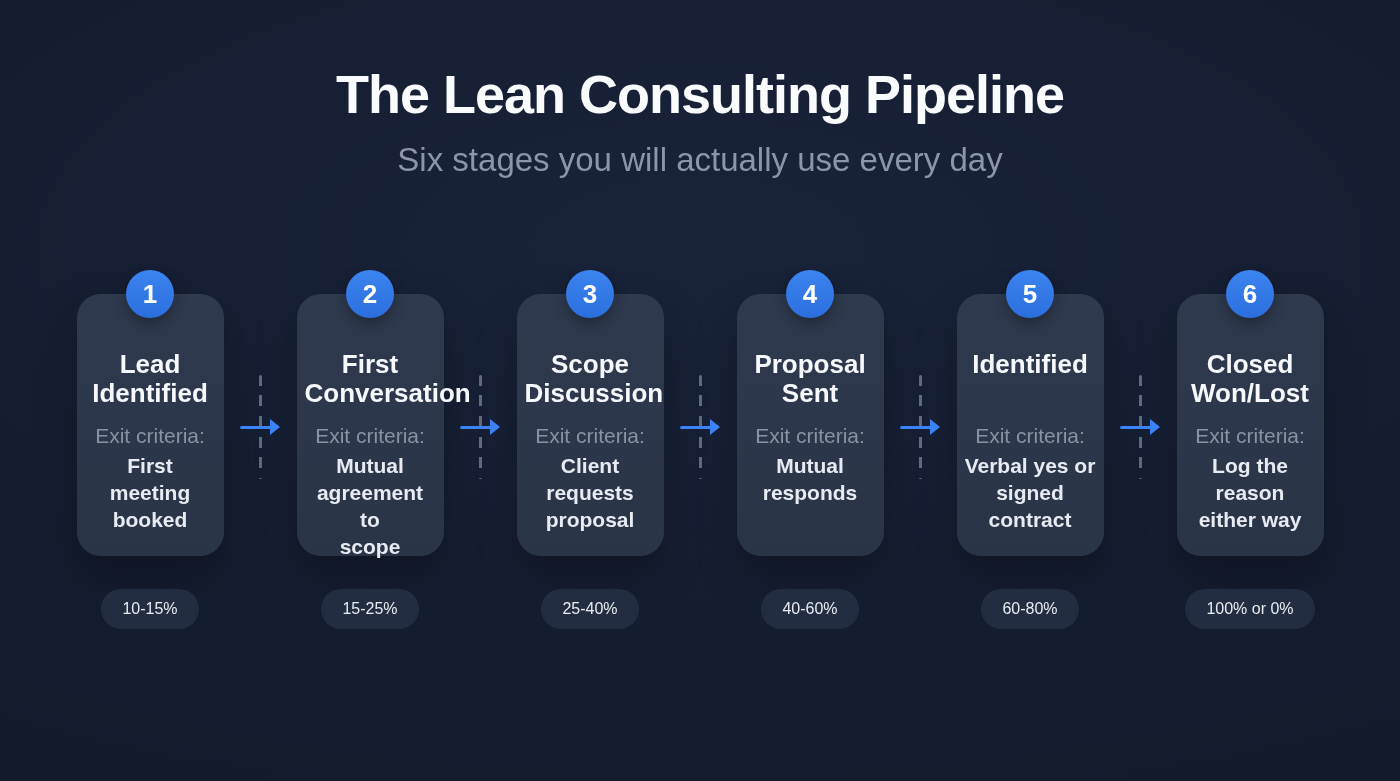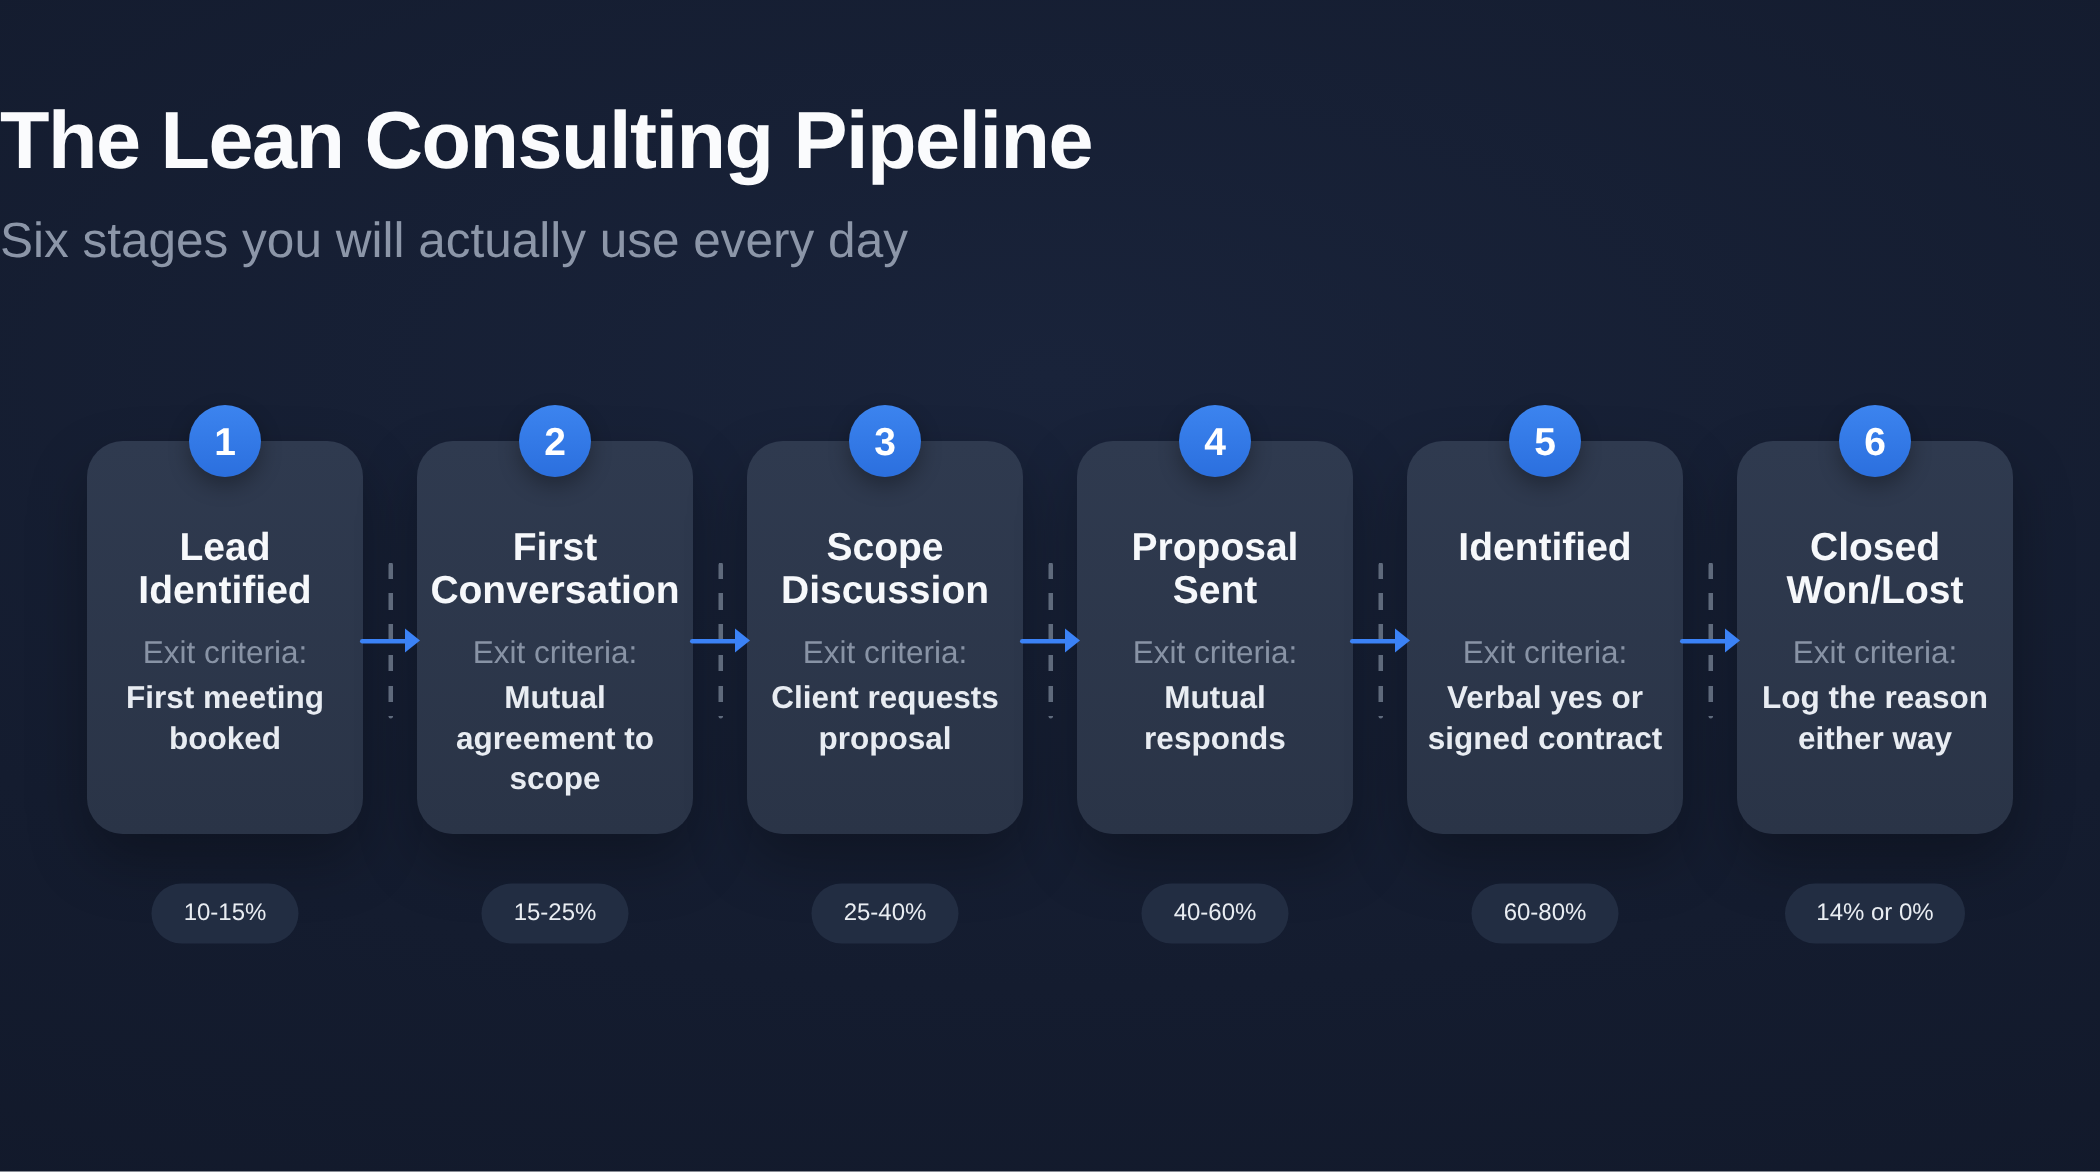--- a/index.html
+++ b/index.html
@@ -10,20 +10,21 @@
     width: 1400px;
     height: 781px;
     overflow: hidden;
     font-family: "Liberation Sans", "DejaVu Sans", sans-serif;
     background: radial-gradient(120% 95% at 50% 32%, #19233a 0%, #141c2f 55%, #111829 100%);
     -webkit-font-smoothing: antialiased;
   }
 
   
   .header {
+    text-align: center;
     padding-top: 62px;
   }
   .title {
     font-size: 54px;
     line-height: 1.2;
     font-weight: 700;
     letter-spacing: -1px;
     color: #fafbfd;
     margin: 0;
   }
@@ -59,21 +60,21 @@
     font-weight: 700;
     display: flex;
     align-items: center;
     justify-content: center;
     z-index: 2;
     margin-bottom: -24px;
     box-shadow: 0 6px 14px rgba(0,0,0,0.30);
   }
   .card {
     box-sizing: border-box;
-    width: 184px;
+    width: 147px;
     height: 262px;
     border-radius: 24px;
     background: linear-gradient(180deg, #2f3a4f 0%, #2a3447 100%);
     box-shadow: 0 18px 40px rgba(0,0,0,0.28);
     padding: 56px 8px 0;
     text-align: center;
   }
   .stage-title {
     font-size: 26px;
     line-height: 29px;
@@ -227,21 +228,21 @@
 
   <div class="stage">
     <div class="badge">6</div>
     <div class="card">
       <div class="stage-title">Closed
 Won/Lost</div>
       <div class="exit-label">Exit criteria:</div>
       <div class="criteria">Log the reason
 either way</div>
     </div>
-    <div class="pill">14% or 0%</div>
+    <div class="pill">100% or 0%</div>
   </div>
 
   <div class="connector" style="left:202px">
     <div class="dash-line"></div>
     <div class="arrow">
       <span class="arrow-line"></span>
       <span class="arrow-head"></span>
     </div>
   </div>
   <div class="connector" style="left:422px">

